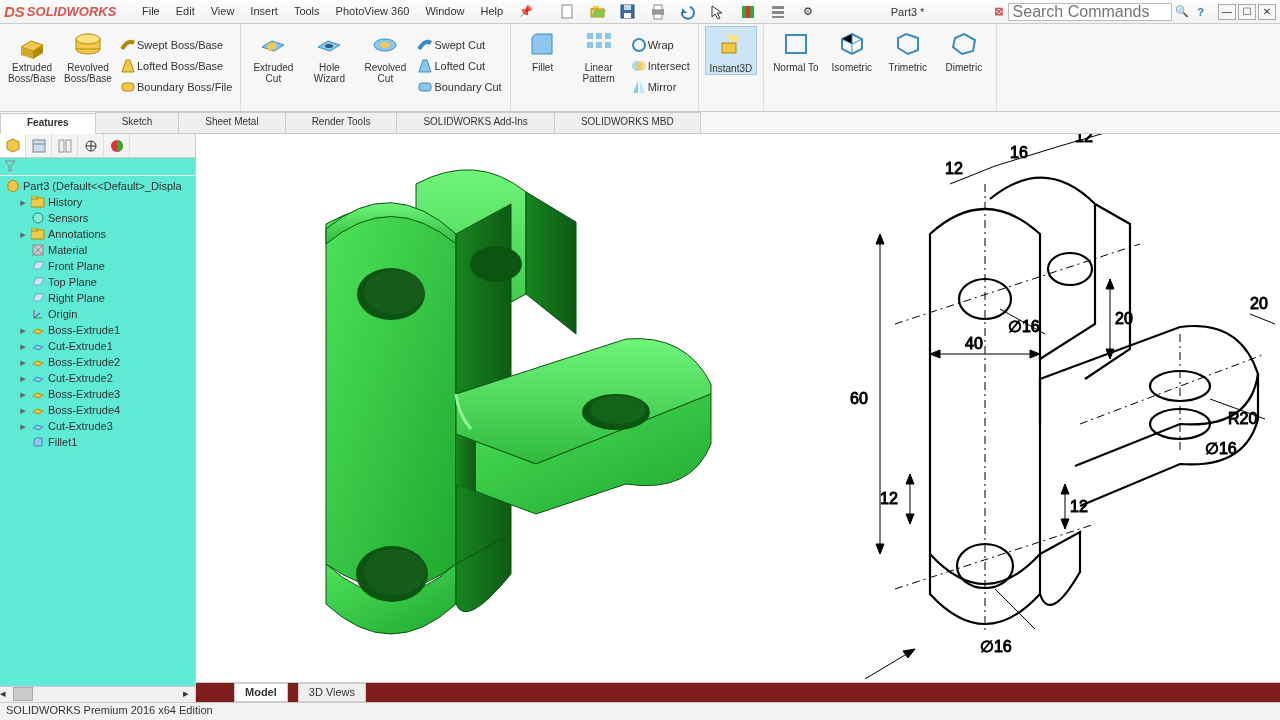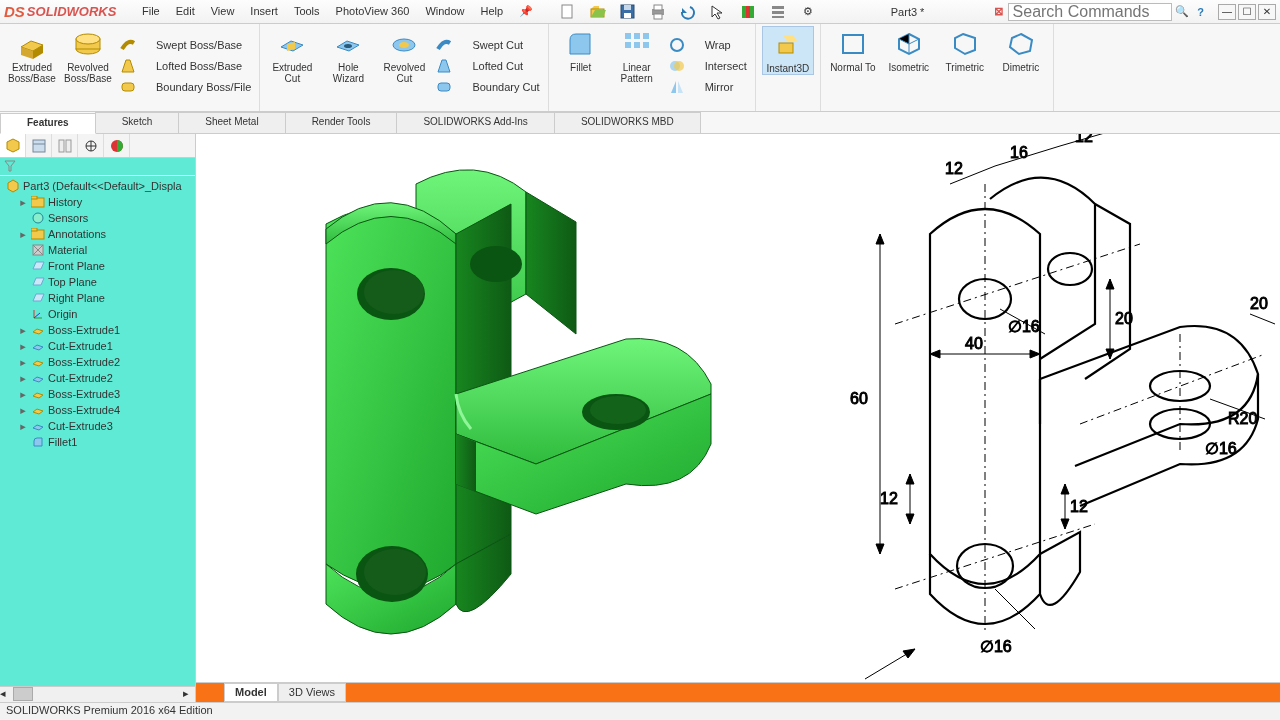--- a/index.html
+++ b/index.html
@@ -18,21 +18,21 @@
 .search-area { display:flex; align-items:center; gap:4px; padding-right:6px;}
 .search-input { width:164px; height:18px; font-size:16px; padding:0 4px; border:1px solid #bbb; color:#888; }
 .winbtns { display:flex; gap:2px; padding:0 4px;}
 .winbtns div{ width:18px;height:16px;border:1px solid #aaa;background:#f7f7f7;display:flex;align-items:center;justify-content:center;font-size:10px;}
 
 
 .ribbon { height: 88px; background:#f7f7f7; border-bottom:1px solid #ccc; display:flex; }
 .rgroup { border-right:1px solid #ddd; padding: 2px 6px; display:flex; gap:4px; align-items:flex-start;}
 .rbtn-lg { width:52px; text-align:center; font-size:10px; line-height:1.1; }
 .rbtn-lg .ico { width:32px; height:32px; margin:2px auto 2px; display:flex;align-items:center;justify-content:center; }
-.rbtn-sm { display:flex; align-items:center; gap:20px; font-size:11px; height:20px; padding:0 2px; white-space:nowrap;}
+.rbtn-sm { display:flex; align-items:center; gap:1px; font-size:11px; height:20px; padding:0 2px; white-space:nowrap;}
 .rbtn-sm .ico { width:16px;height:16px; display:inline-flex;align-items:center;justify-content:center;}
 .rcol { display:flex; flex-direction:column; gap:1px; justify-content:center; height:80px;}
 .rbtn-lg.active { background:#cde6f7; border:1px solid #a9c6e4;}
 
 
 .tabs { height:22px; background:#f7f7f7; display:flex; border-bottom:1px solid #ccc;}
 .tab { padding:3px 26px; border:1px solid #ccc; border-bottom:none; background:#efefef; font-size:10px; margin-right:-1px;}
 .tab.active{ background:#fff; font-weight:bold; border-bottom:1px solid #fff; position:relative; top:1px;}
 
 
@@ -48,21 +48,21 @@
 .filter-row{height:18px;border-bottom:1px solid #eee;padding:2px 4px;}
 .tree { flex:1; overflow:hidden; padding:2px 0;}
 .tree-item { display:flex; align-items:center; gap:3px; padding:1px 4px 1px 6px; font-size:11px; white-space:nowrap;}
 .tree-item .exp { width:10px; text-align:center; color:#666;}
 .tree-item.indent1{ padding-left:18px;}
 .tree-item .tico{ width:14px;height:14px;display:inline-flex;align-items:center;justify-content:center;}
 .scroll-stub { height:16px; background:#f0f0f0; border-top:1px solid #ccc; display:flex;}
 .scroll-stub .thumb{width:20px;height:14px;background:#ccc;border:1px solid #aaa;margin:0 1px;}
 
 .viewport { flex:1; background:#fff; position:relative; overflow:hidden;}
-.view-tabs { position:absolute; bottom:0; left:0; height:20px; display:flex; background:#f97316; width:100%; border-top:1px solid #ccc;}
+.view-tabs { position:absolute; bottom:0; left:0; height:20px; display:flex; background:#7f1d1d; width:100%; border-top:1px solid #ccc;gap:10px;}
 .view-tabs .vt{ padding:2px 10px; border:1px solid #ccc; background:#efefef; font-size:11px;}
 .view-tabs .vt.active{background:#fff;font-weight:bold;}
 
 
 .status { height:18px; background:#f2f2f2; border-top:1px solid #ccc; font-size:11px; padding:1px 6px;}
 
 
 svg { display:block; }
 </style>
 </head>

